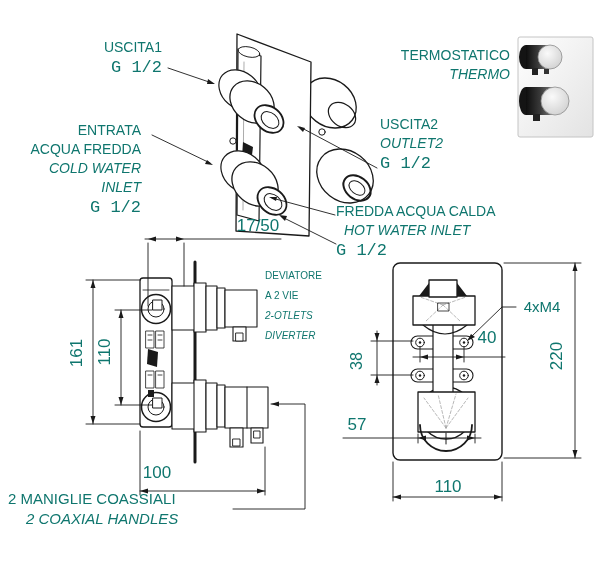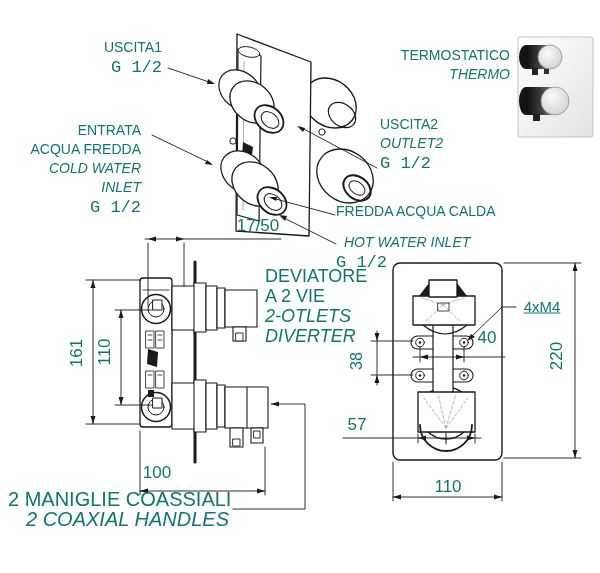--- a/index.html
+++ b/index.html
@@ -8,21 +8,21 @@
   svg{display:block;}
   .art{position:absolute;left:0;top:0;z-index:1;}
   .lbl{position:absolute;z-index:2;font-size:14px;line-height:19px;white-space:nowrap;}
   .lbl div{white-space:nowrap;}
   .ra{text-align:right;}
   .it{font-style:italic;}
   .g{font-size:17px;line-height:22px;font-family:Liberation Mono, monospace;}
   .dim{position:absolute;z-index:2;font-size:17px;white-space:nowrap;
        transform:translate(-50%,-50%);}
   .dim.rot{transform:translate(-50%,-50%) rotate(-90deg);}
-  .dim.s15{font-size:15px;text-decoration:underline;}
+  .dim.s15{font-size:15px;}
   .lh20 div{line-height:20px;}
   .photo{position:absolute;z-index:2;}
 </style>
 </head>
 <body>
 
 <div class="stage">
 
   <svg class="art" width="600" height="573" viewBox="0 0 600 573" stroke="#1a1a1a" fill="none" stroke-linecap="round" stroke-linejoin="round">
 
@@ -299,32 +299,32 @@
   </div>
 
   <div class="lbl" style="left:380px;top:115px;">
     <div>USCITA2</div>
     <div class="it">OUTLET2</div>
     <div class="g">G 1/2</div>
   </div>
 
   <div class="lbl" style="left:336px;top:202px;">
     <div>FREDDA ACQUA CALDA</div>
-    <div class="it" style="padding-left:8px;margin-top:12px;">HOT WATER INLET</div>
+    <div class="it" style="padding-left:8px;">HOT WATER INLET</div>
     <div class="g">G 1/2</div>
   </div>
 
-  <div class="lbl lh20" style="left:265px;top:266px;font-size:18px;">
+  <div class="lbl lh20" style="left:265px;top:266px;font-size:10px;">
     <div>DEVIATORE</div>
     <div>A 2 VIE</div>
     <div class="it">2-OTLETS</div>
     <div class="it">DIVERTER</div>
   </div>
 
-  <div class="lbl lh20" style="left:8px;top:489px;font-size:20px;">
+  <div class="lbl lh20" style="left:8px;top:489px;font-size:15px;">
     <div>2 MANIGLIE COASSIALI</div>
     <div class="it" style="padding-left:18px;">2 COAXIAL HANDLES</div>
   </div>
 
   <div class="dim" style="left:235px;top:226px;margin-left:23px;">17/50</div>
   <div class="dim rot" style="left:77px;top:353px;">161</div>
   <div class="dim rot" style="left:105px;top:352px;">110</div>
   <div class="dim" style="left:157px;top:473px;">100</div>
   <div class="dim s15" style="left:542px;top:306px;">4xM4</div>
   <div class="dim" style="left:487px;top:338px;">40</div>

